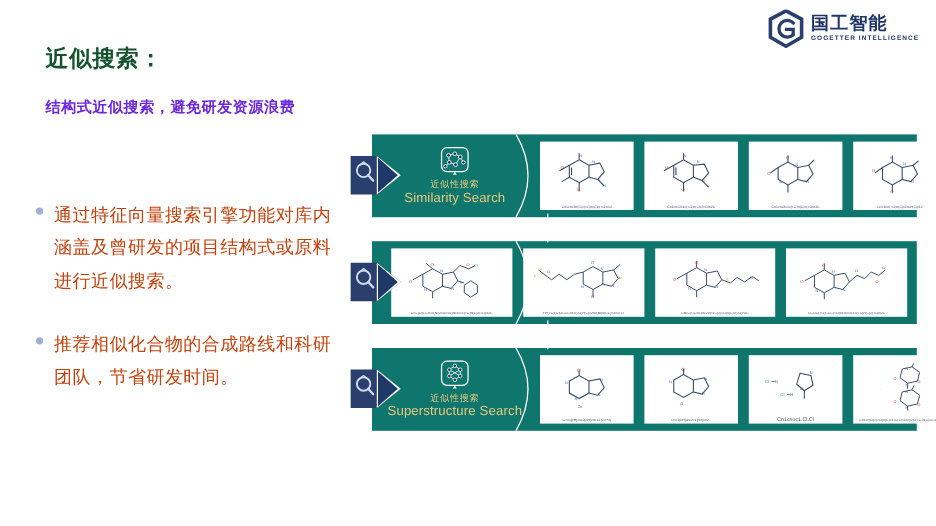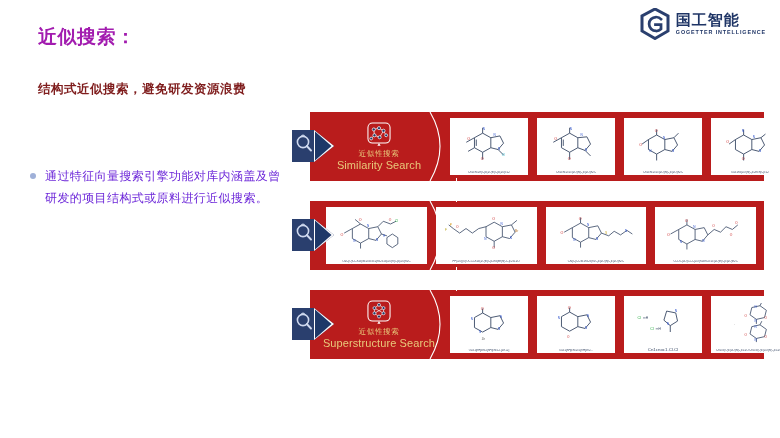--- a/index.html
+++ b/index.html
@@ -12,34 +12,34 @@
   .slide { position: relative; width: 780px; height: 438px; background: #fff; }
 
   
   .logo { position: absolute; top: 8px; right: 14px; display: flex; align-items: center; gap: 6px; padding-left: 20px; }
   .logo-mark { width: 30px; height: 32px; flex: none; }
   .logo-text { display: flex; flex-direction: column; justify-content: center; line-height: 1; }
   .logo-cn { font-size: 15px; font-weight: bold; color: #1f3566; letter-spacing: 1px; }
   .logo-en { font-size: 5.4px; font-weight: bold; color: #1f3566; letter-spacing: 0.9px; margin-top: 3px; }
 
   
-  .title { position: absolute; left: 38px; top: 24px; font-size: 19px; font-weight: bold; color: #a21caf; letter-spacing: .5px; }
-  .subtitle { position: absolute; left: 38px; top: 81px; font-size: 12.5px; font-weight: bold; color: #7f1d1d; letter-spacing: .5px; }
+  .title { position: absolute; left: 38px; top: 36px; font-size: 19px; font-weight: bold; color: #14532d; letter-spacing: .5px; }
+  .subtitle { position: absolute; left: 38px; top: 81px; font-size: 12.5px; font-weight: bold; color: #6d28d9; letter-spacing: .5px; }
 
   
   .bullets { position: absolute; left: 30px; top: 166px; width: 255px; }
   .bullet { display: flex; gap: 9px; margin-bottom: 26px; }
   .bullet-dot { width: 6px; height: 6px; border-radius: 50%; background: #9fb0d8; margin-top: 7px; flex: none; }
-  .bullet-text { font-size: 12px; line-height: 1.82; color: #6d28d9; letter-spacing: .4px; }
+  .bullet-text { font-size: 15px; line-height: 1.82; color: #c2410c; letter-spacing: .4px; }
 
   
   .rows { position: absolute; left: 310px; top: 112px; width: 454px; }
   .row {
     position: relative; display: flex; align-items: stretch;
-    background: #b91c1c; height: 69px; margin-bottom: 20px;
+    background: #0f766e; height: 69px; margin-bottom: 20px;
   }
   .row:last-child { margin-bottom: 0; }
 
   .row-arrow {
     position: absolute; left: -18px; top: 10px;
     width: 46px; height: 48px; z-index: 3;
   }
 
   .row-label {
     position: relative; width: 124px; flex: none;
@@ -85,20 +85,24 @@
     </div>
   </div>
 
   <div class="title">近似搜索：</div>
   <div class="subtitle">结构式近似搜索，避免研发资源浪费</div>
 
   <div class="bullets">
     <div class="bullet">
       <span class="bullet-dot"></span>
       <span class="bullet-text">通过特征向量搜索引擎功能对库内涵盖及曾研发的项目结构式或原料进行近似搜索。</span>
+    </div>
+    <div class="bullet">
+      <span class="bullet-dot"></span>
+      <span class="bullet-text">推荐相似化合物的合成路线和科研团队，节省研发时间。</span>
     </div>
   </div>
 
   <div class="rows">
 
     <div class="row">
       <svg class="row-arrow" viewBox="0 0 46 48">
         <path d="M0 8 H22 L42 24 L22 40 H0 Z" fill="#2a3f6e"></path>
         <path d="M22 8 L42 24 L22 40 Z" fill="#ffffff"></path>
         <path d="M23 9.5 L39.5 24 L23 38.5 Z" fill="#1e3868"></path>

